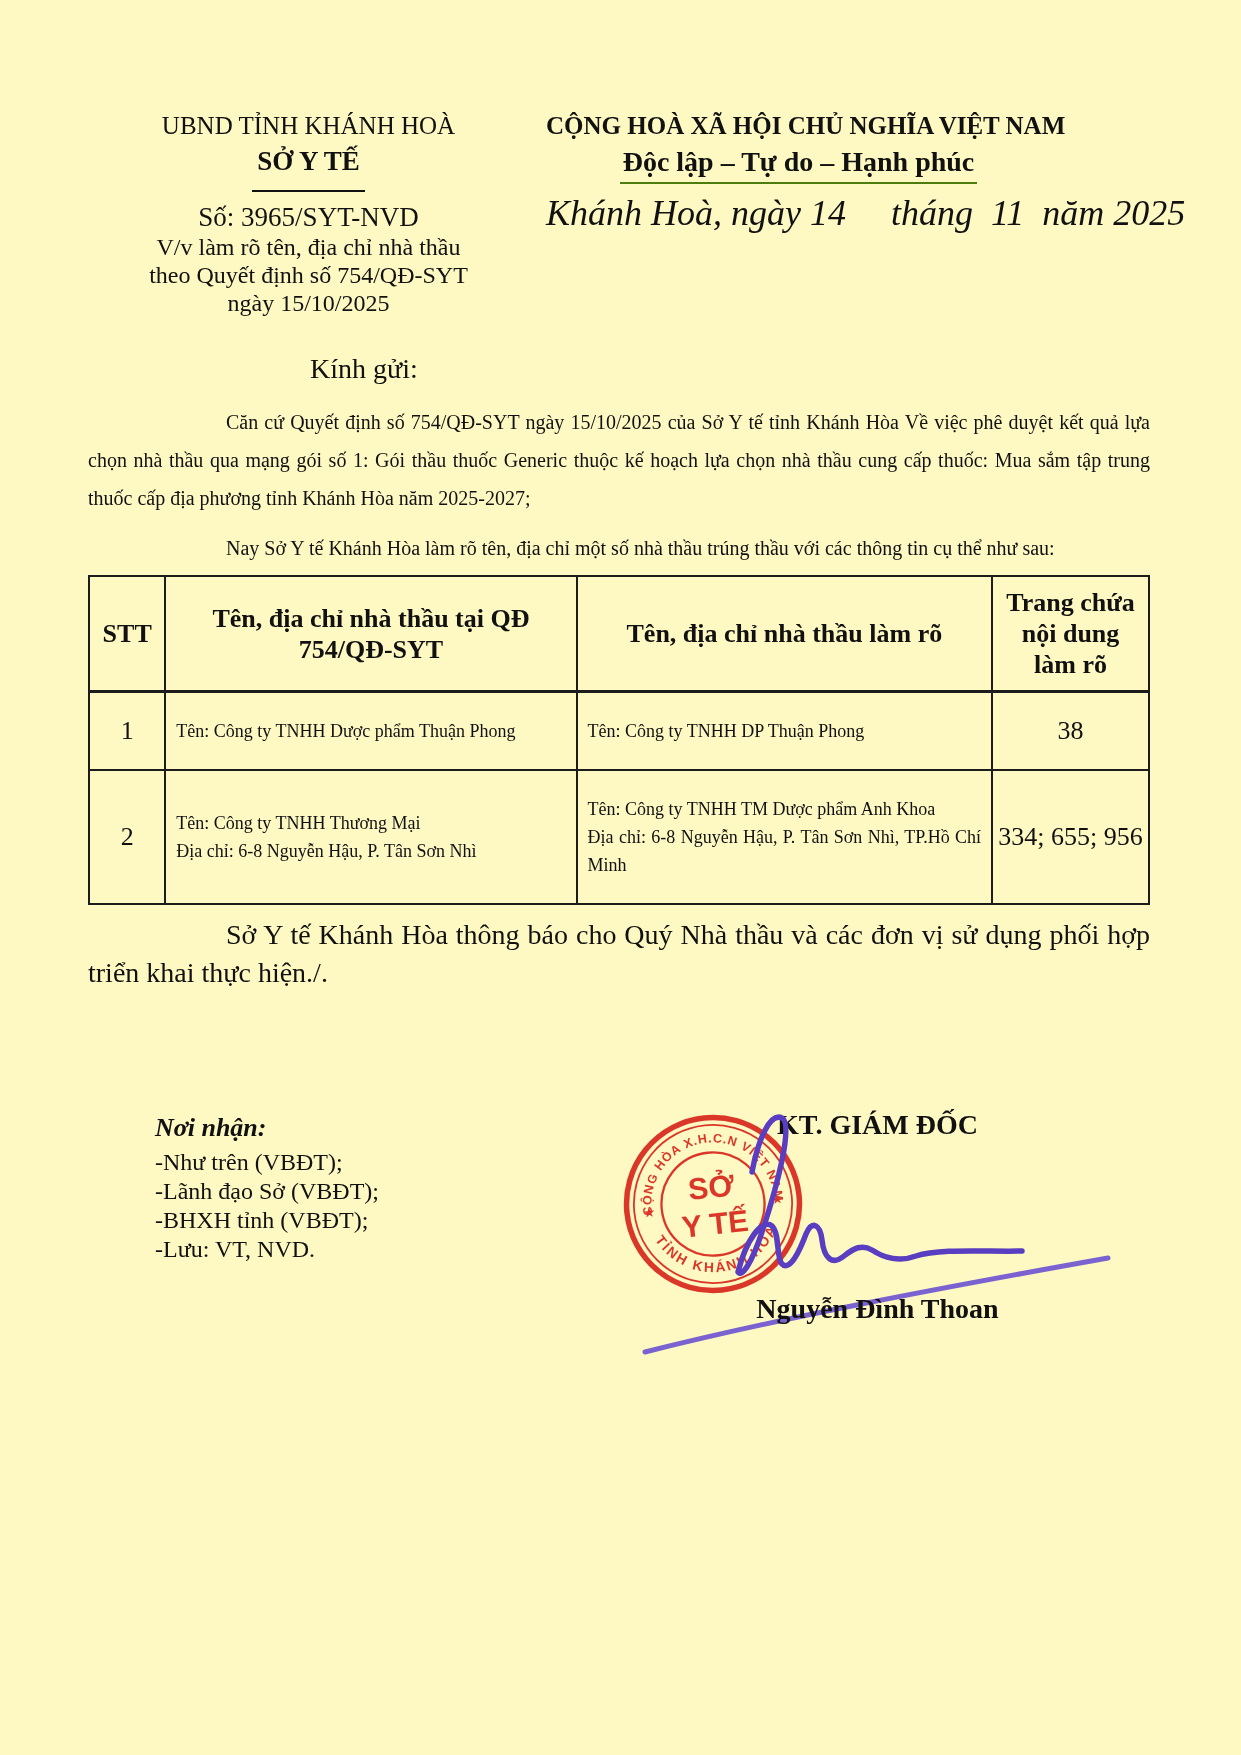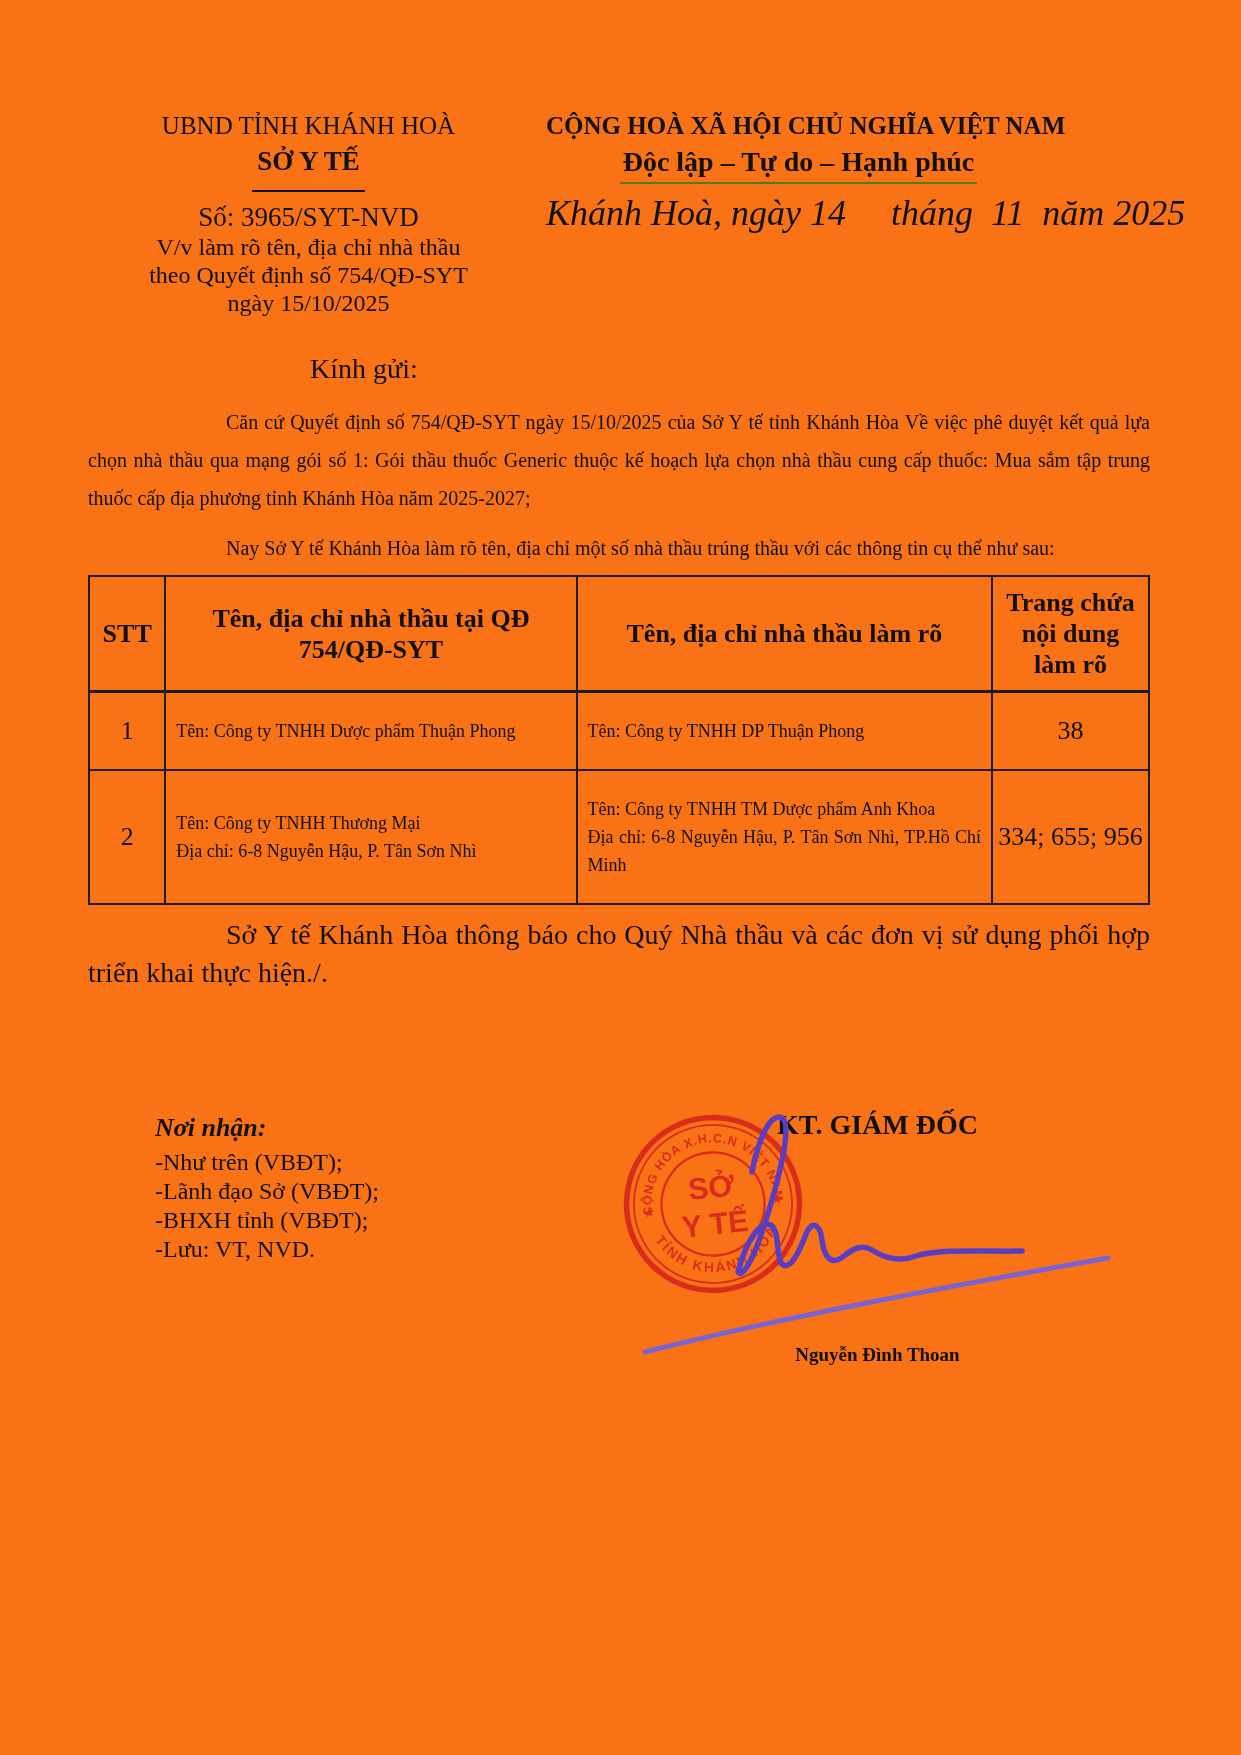--- a/index.html
+++ b/index.html
@@ -1,19 +1,19 @@
 <!DOCTYPE html>
 <html lang="vi"><head>
 <meta charset="utf-8">
 <style>
   html,body{margin:0;padding:0;background:#ffffff;}
   .page{
     position:relative;
     width:1241px;height:1755px;
-    background:#f97316;
+    background:#fef9c3;
     font-family:"Liberation Serif","DejaVu Serif",serif;
     color:#111;
     box-sizing:border-box;
     padding:110px 91px 0 88px;
     overflow:hidden;
   }
   
   .hdr{display:flex;align-items:flex-start;}
   .hdr-left{width:385px;text-align:center;flex:none;margin-left:28px;}
   .hdr-right{width:505px;text-align:center;flex:none;margin-left:45px;}
@@ -43,22 +43,22 @@
   td.stt,td.pages{text-align:center;font-size:26px;line-height:28px;padding:4px;}
   td.info{font-size:18px;line-height:28px;text-align:justify;padding:24px 10px;}
   td.info div{text-align:justify;}
   
   .closing{font-size:28px;line-height:38px;text-align:justify;text-indent:138px;margin-top:11px;}
   .noinhan{position:absolute;left:155px;top:1112px;}
   .noinhan-label{font-size:26px;font-weight:bold;font-style:italic;line-height:32px;margin-bottom:4px;}
   .noinhan-item{font-size:24px;line-height:29px;}
   .sign-titles{position:absolute;left:645px;top:1106px;width:465px;text-align:center;z-index:2;}
   .sign-title{font-size:28px;font-weight:bold;line-height:37px;}
-  .signer-name{position:absolute;left:645px;top:1344px;width:465px;text-align:center;
-               font-size:19px;font-weight:bold;z-index:4;}
+  .signer-name{position:absolute;left:645px;top:1293px;width:465px;text-align:center;
+               font-size:28px;font-weight:bold;z-index:4;}
   .stamp-wrap{position:absolute;left:621px;top:1112px;width:184px;height:184px;z-index:1;}
   .sig-wrap{position:absolute;left:600px;top:1095px;width:540px;height:280px;z-index:3;pointer-events:none;}
 </style>
 </head>
 <body>
 
 <div class="page">
 
   <div class="hdr">
     <div class="hdr-left">

